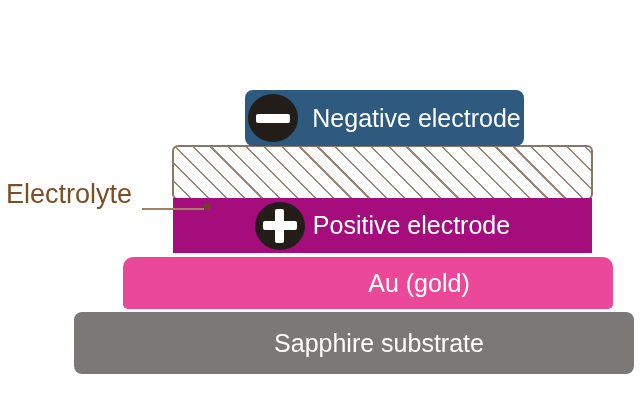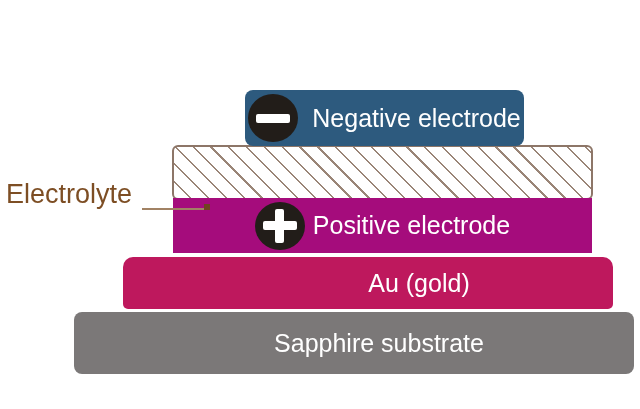--- a/index.html
+++ b/index.html
@@ -52,21 +52,21 @@
   .positive {
     left: 173px; top: 198px;
     width: 419px; height: 55px;
     background: #a50c7c;
     gap: 8px;
   }
   
   .gold {
     left: 123px; top: 257px;
     width: 490px; height: 52px;
-    background: #be185d;
+    background: #ec4899;
     border-radius: 10px 10px 5px 5px;
     padding-left: 102px;
   }
   
   .substrate {
     left: 74px; top: 312px;
     width: 560px; height: 62px;
     background: #7b7878;
     border-radius: 8px;
     padding-left: 50px;

